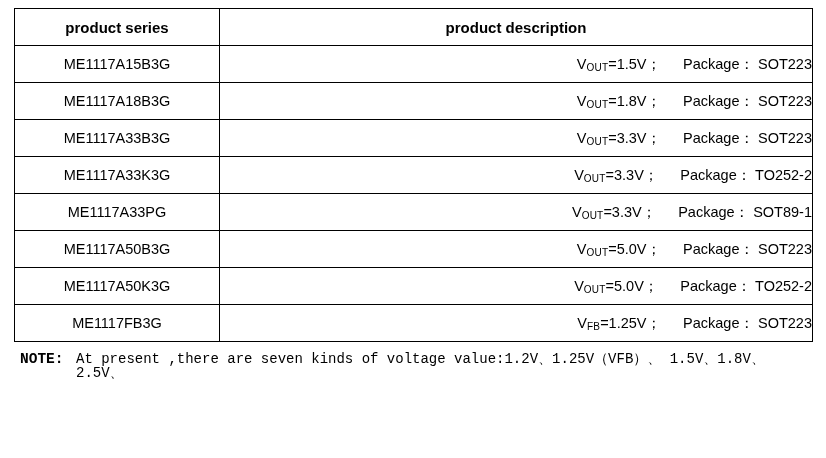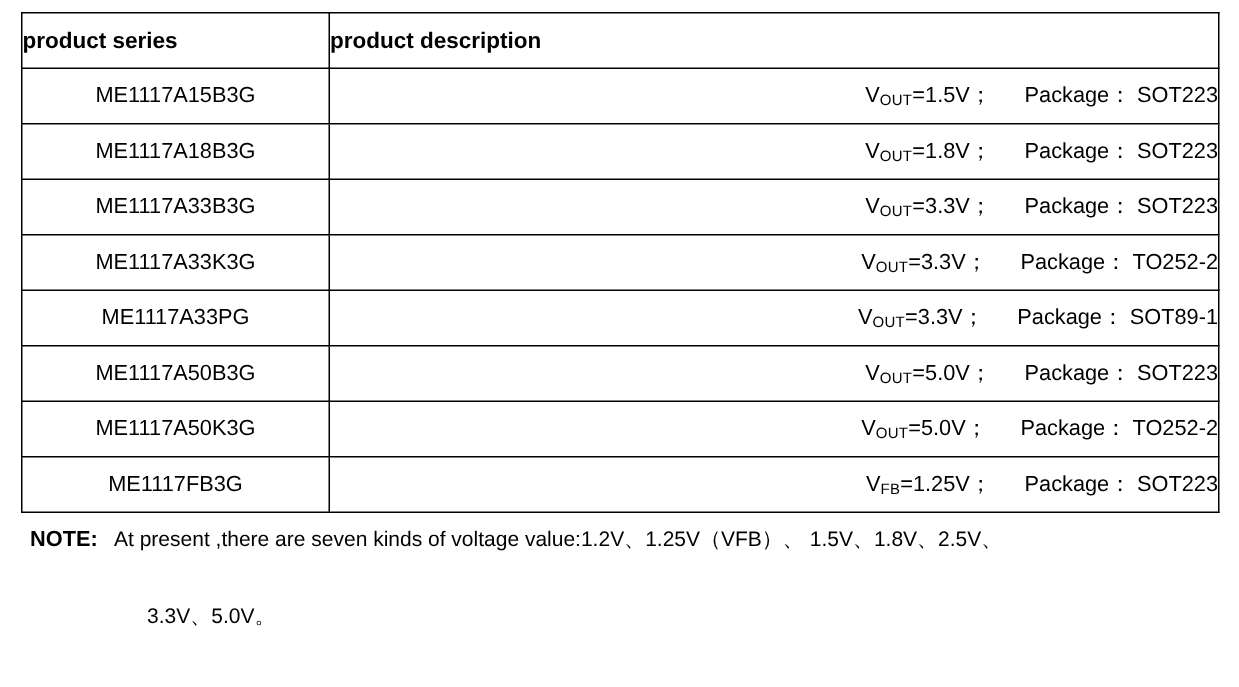--- a/index.html
+++ b/index.html
@@ -32,21 +32,21 @@
     padding: 0;
     height: 36px;
     vertical-align: middle;
   }
   col.c1 { width: 205px; }
   col.c2 { width: 593px; }
 
   th.hdr {
     font-size: 15px;
     font-weight: bold;
-    text-align: left;
+    text-align: center;
   }
   td.series {
     font-size: 14.5px;
     text-align: center;
   }
   td.desc {
     font-size: 14.5px;
     text-align: right;
     padding-left: 14px;
     white-space: nowrap;
@@ -62,21 +62,22 @@
   }
   .notes {
     margin-top: 10px;
     padding-left: 6px;
   }
   .note-row {
     display: flex;
     align-items: baseline;
     font-size: 14px;
     line-height: 1.0;
-    margin-bottom: 34px;
+    margin-bottom: 22px;
+    font-family: Liberation Mono, monospace;
   }
   .note-label {
     font-weight: bold;
     font-size: 14.5px;
     width: 56px;
     flex: 0 0 56px;
   }
   .note-text {
     flex: 1;
   }
@@ -136,17 +137,16 @@
         <td class="desc"><span>V</span><span class="sub">FB</span><span>=1.25V；</span><span class="gap"></span><span>Package：</span> <span>SOT223</span></td>
       </tr>
     </tbody>
   </table>
 
   <div class="notes">
     <div class="note-row">
       <span class="note-label">NOTE:</span>
       <span class="note-text">At present ,there are seven kinds of voltage value:1.2V、1.25V（VFB）、 1.5V、1.8V、2.5V、</span>
     </div>
-    <div class="note-indent">3.3V、5.0V。</div>
 
   </div>
 
 </div>
 
 </body></html>

